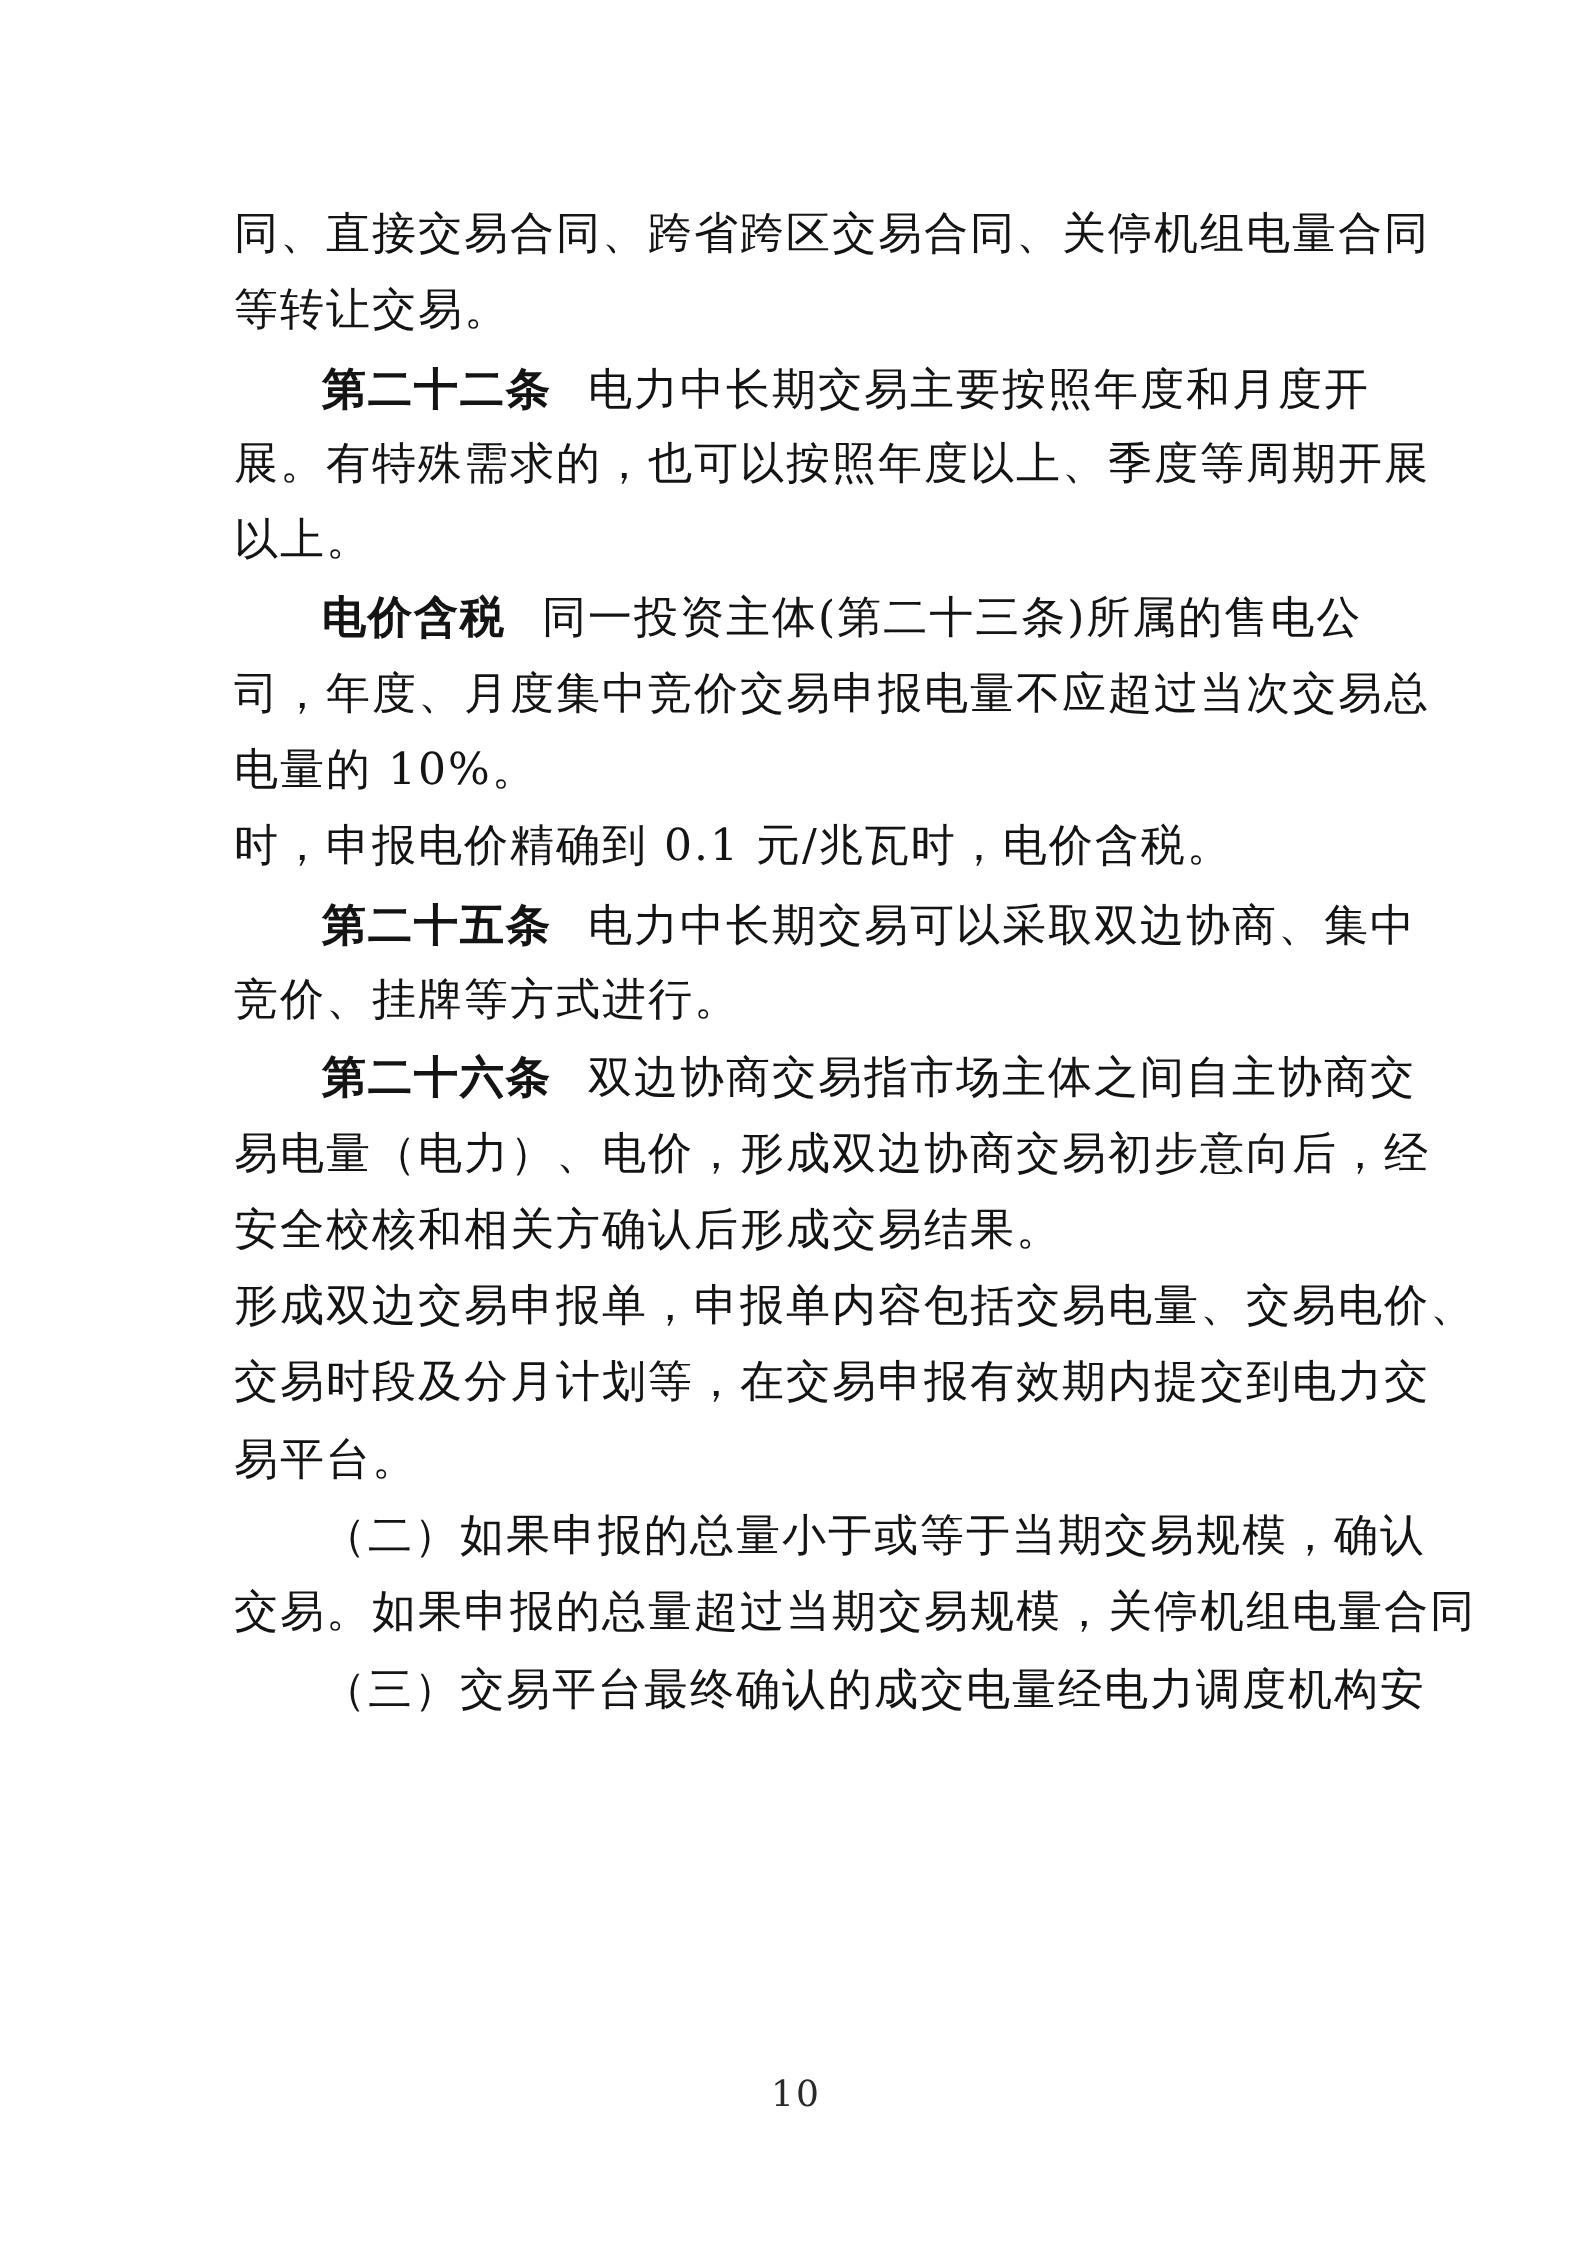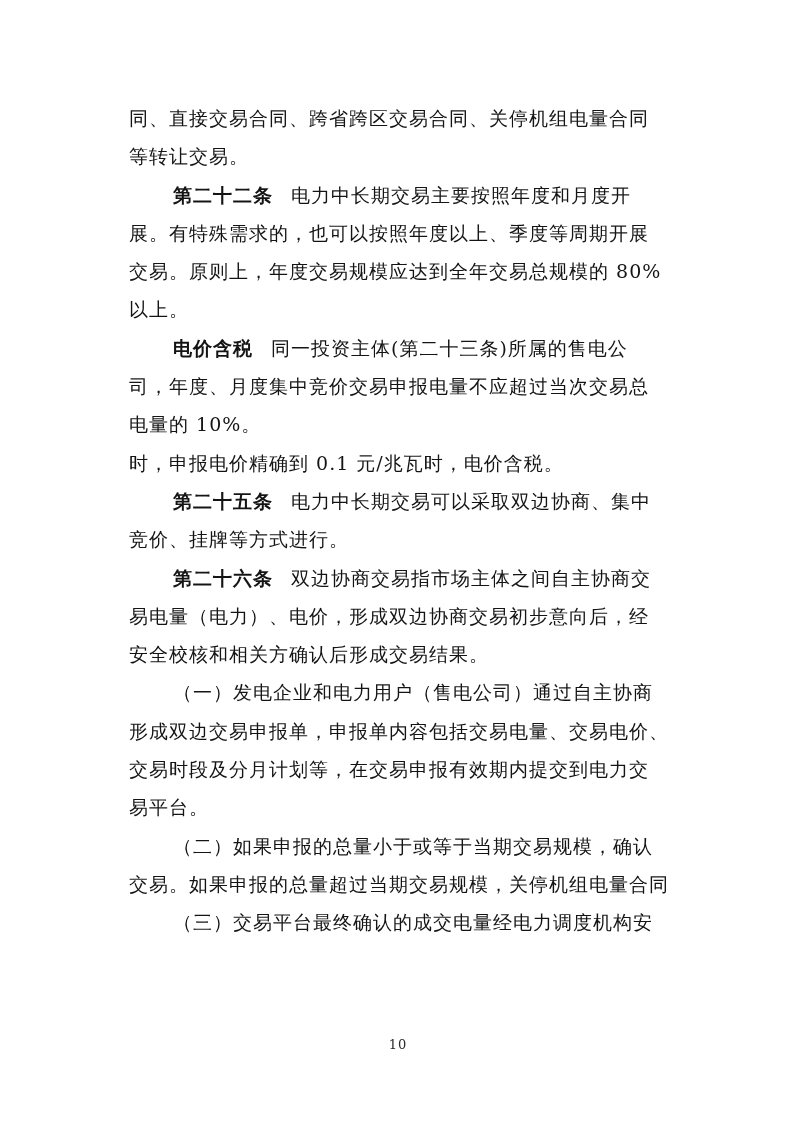--- a/index.html
+++ b/index.html
@@ -18,64 +18,61 @@
   }
   .content {
     position: absolute;
     left: 117px;
     top: 99px;
     width: 580px;
   }
   .line {
     height: 38.3px;
     line-height: 38.3px;
-    font-size: 19px;
+    font-size: 22px;
     letter-spacing: 1px;
     white-space: nowrap;
-    margin-left: 12px;
   }
   .line.indent {
     padding-left: 44px;
   }
   .hd {
     font-weight: 700;
     margin-right: 18px;
   }
   .pageno {
     position: absolute;
     top: 1037px;
     left: 0;
     width: 100%;
     text-align: center;
-    font-size: 13px;
+    font-size: 18px;
     letter-spacing: 1px;
     color: #2a2a2a;
   }
 </style>
 </head>
 <body>
 
 <div class="page">
   <div class="content" id="doc-content">
       <div class="line"><span>同、直接交易合同、跨省跨区交易合同、关停机组电量合同</span></div>
       <div class="line"><span>等转让交易。</span></div>
       <div class="line indent"><span class="hd">第二十二条</span><span>电力中长期交易主要按照年度和月度开</span></div>
       <div class="line"><span>展。有特殊需求的，也可以按照年度以上、季度等周期开展</span></div>
-      <div class="line"><span>交易。原则上，年度交易规模应达到全年交易总规模的 80%</span></div>
       <div class="line"><span>以上。</span></div>
       <div class="line indent"><span class="hd">电价含税</span><span>同一投资主体(第二十三条)所属的售电公</span></div>
       <div class="line"><span>司，年度、月度集中竞价交易申报电量不应超过当次交易总</span></div>
       <div class="line"><span>电量的 10%。</span></div>
       <div class="line"><span>时，申报电价精确到 0.1 元/兆瓦时，电价含税。</span></div>
       <div class="line indent"><span class="hd">第二十五条</span><span>电力中长期交易可以采取双边协商、集中</span></div>
       <div class="line"><span>竞价、挂牌等方式进行。</span></div>
       <div class="line indent"><span class="hd">第二十六条</span><span>双边协商交易指市场主体之间自主协商交</span></div>
       <div class="line"><span>易电量（电力）、电价，形成双边协商交易初步意向后，经</span></div>
       <div class="line"><span>安全校核和相关方确认后形成交易结果。</span></div>
-      <div class="line indent"><span>（一）发电企业和电力用户（售电公司）通过自主协商</span></div>
       <div class="line"><span>形成双边交易申报单，申报单内容包括交易电量、交易电价、</span></div>
       <div class="line"><span>交易时段及分月计划等，在交易申报有效期内提交到电力交</span></div>
       <div class="line"><span>易平台。</span></div>
       <div class="line indent"><span>（二）如果申报的总量小于或等于当期交易规模，确认</span></div>
       <div class="line"><span>交易。如果申报的总量超过当期交易规模，关停机组电量合同</span></div>
       <div class="line indent"><span>（三）交易平台最终确认的成交电量经电力调度机构安</span></div>
     </div>
   <div class="pageno">10</div>
 </div>
 

